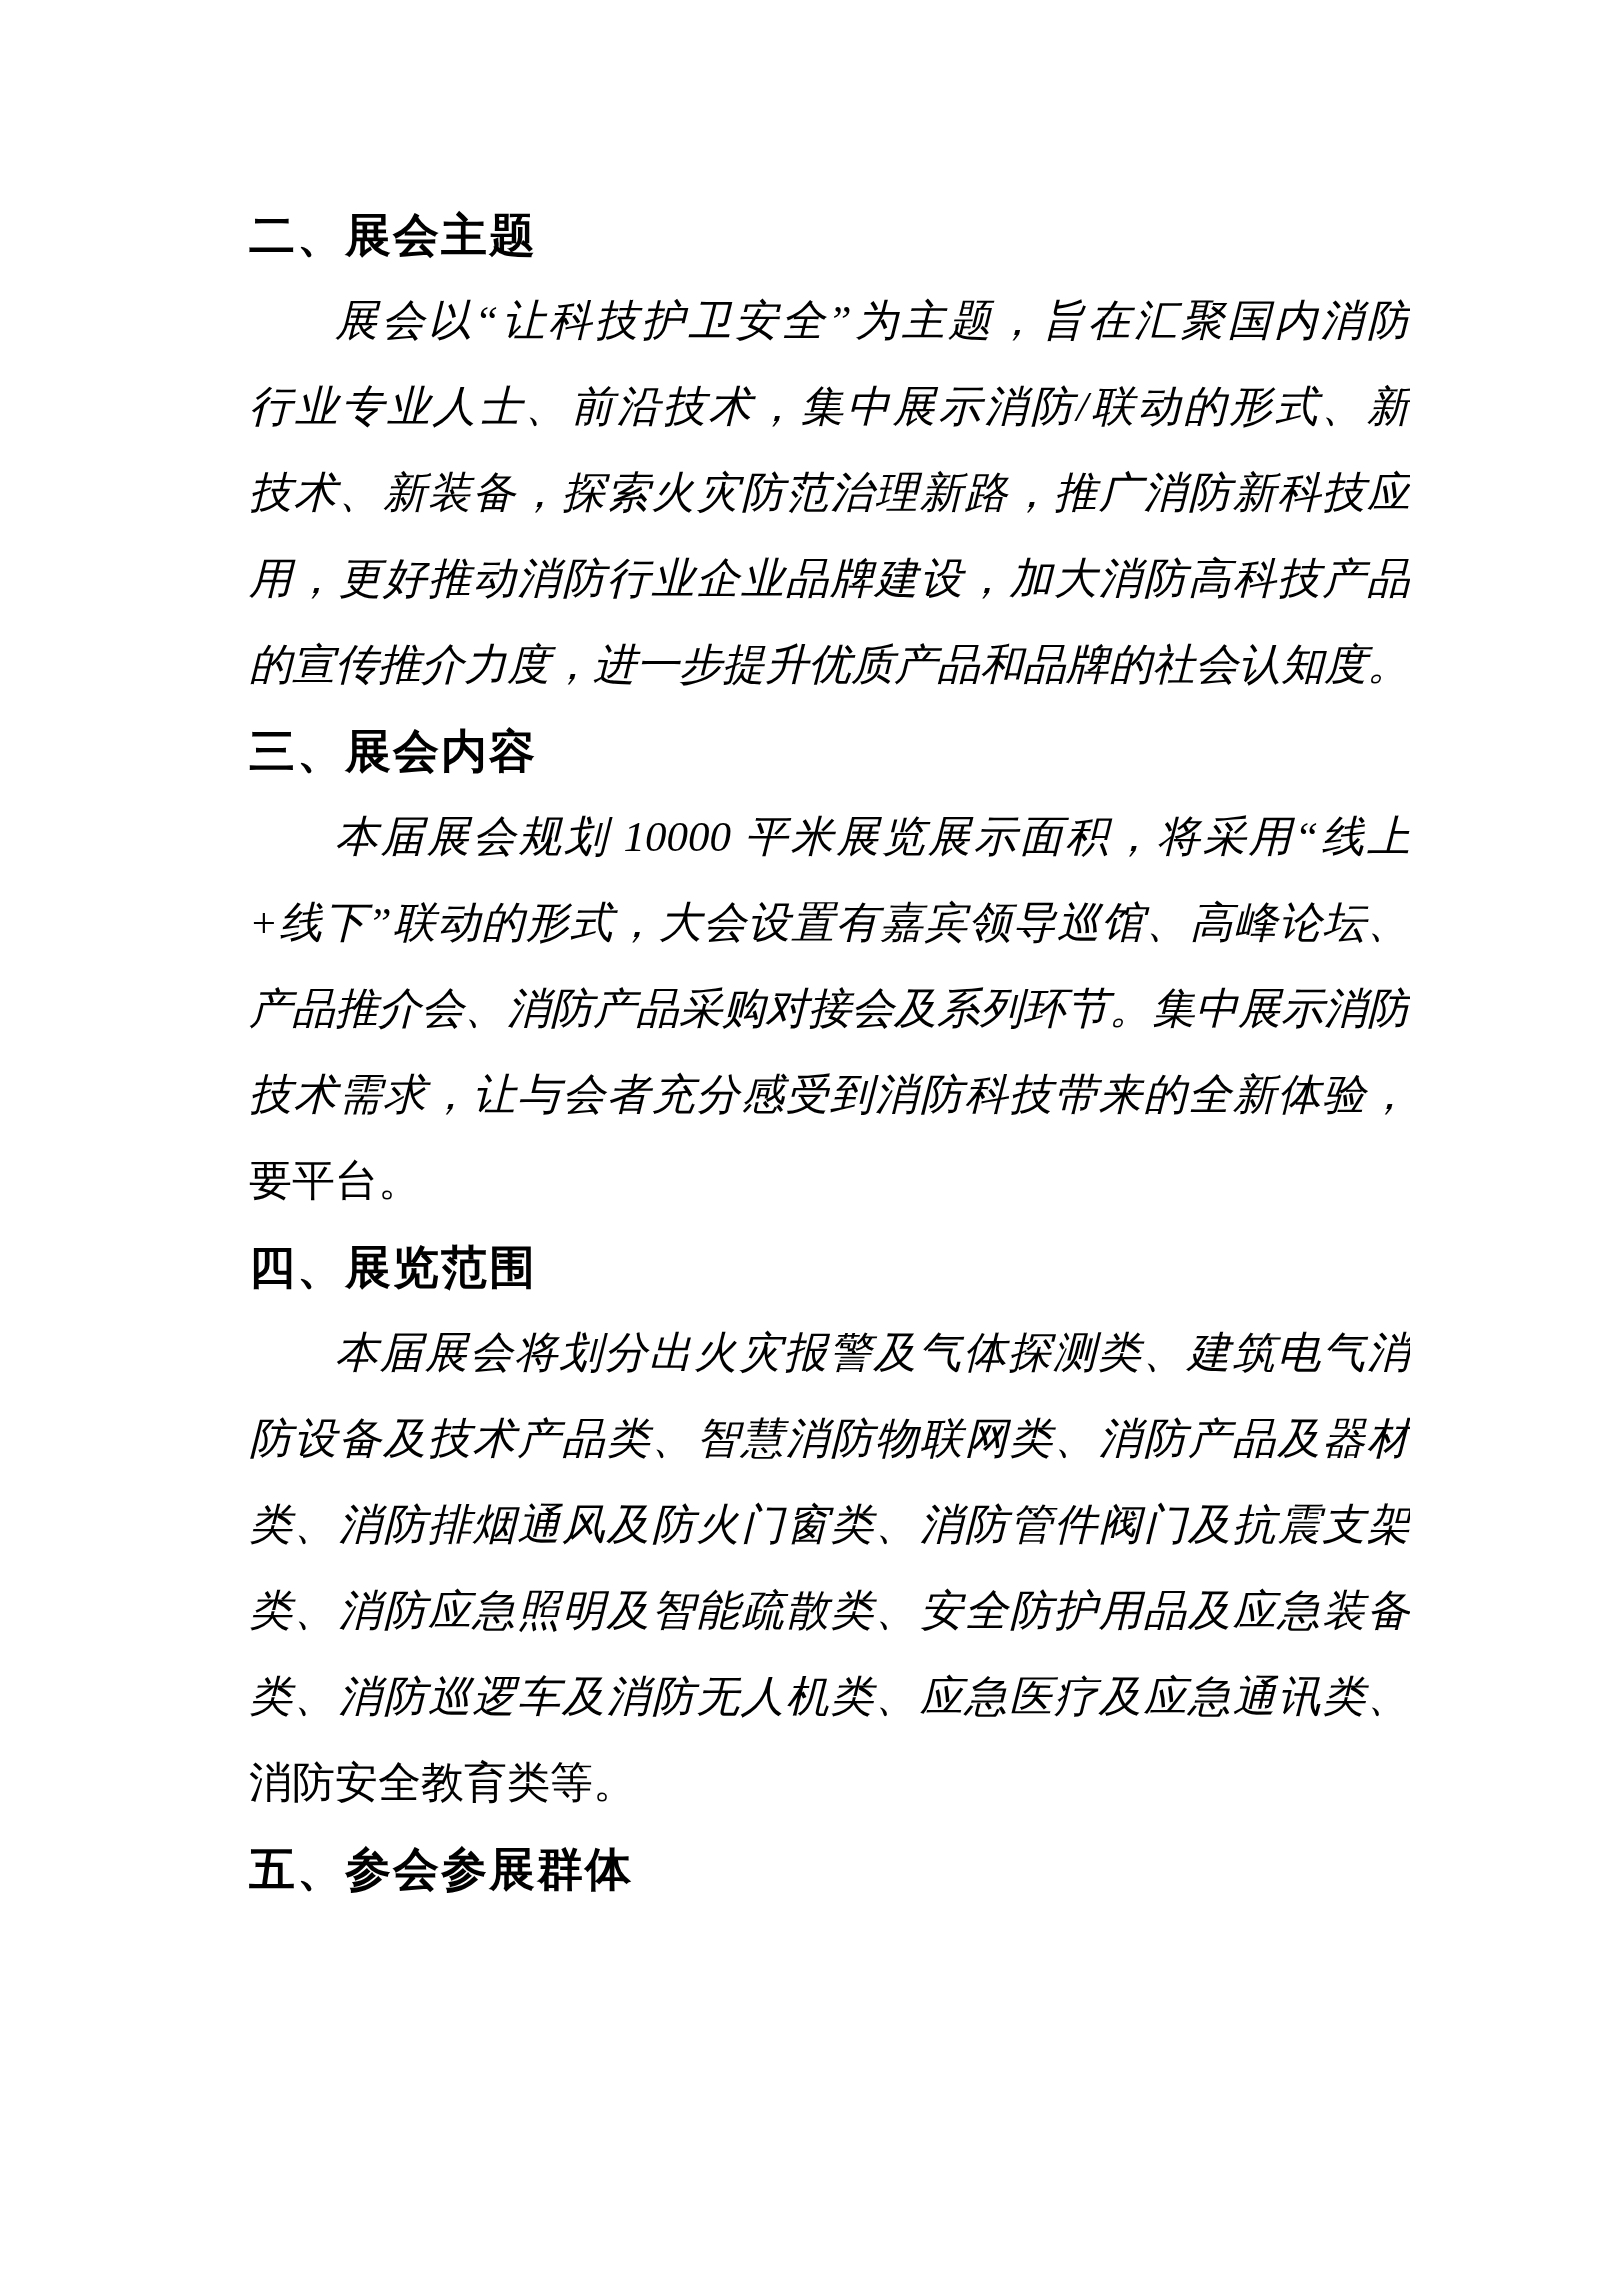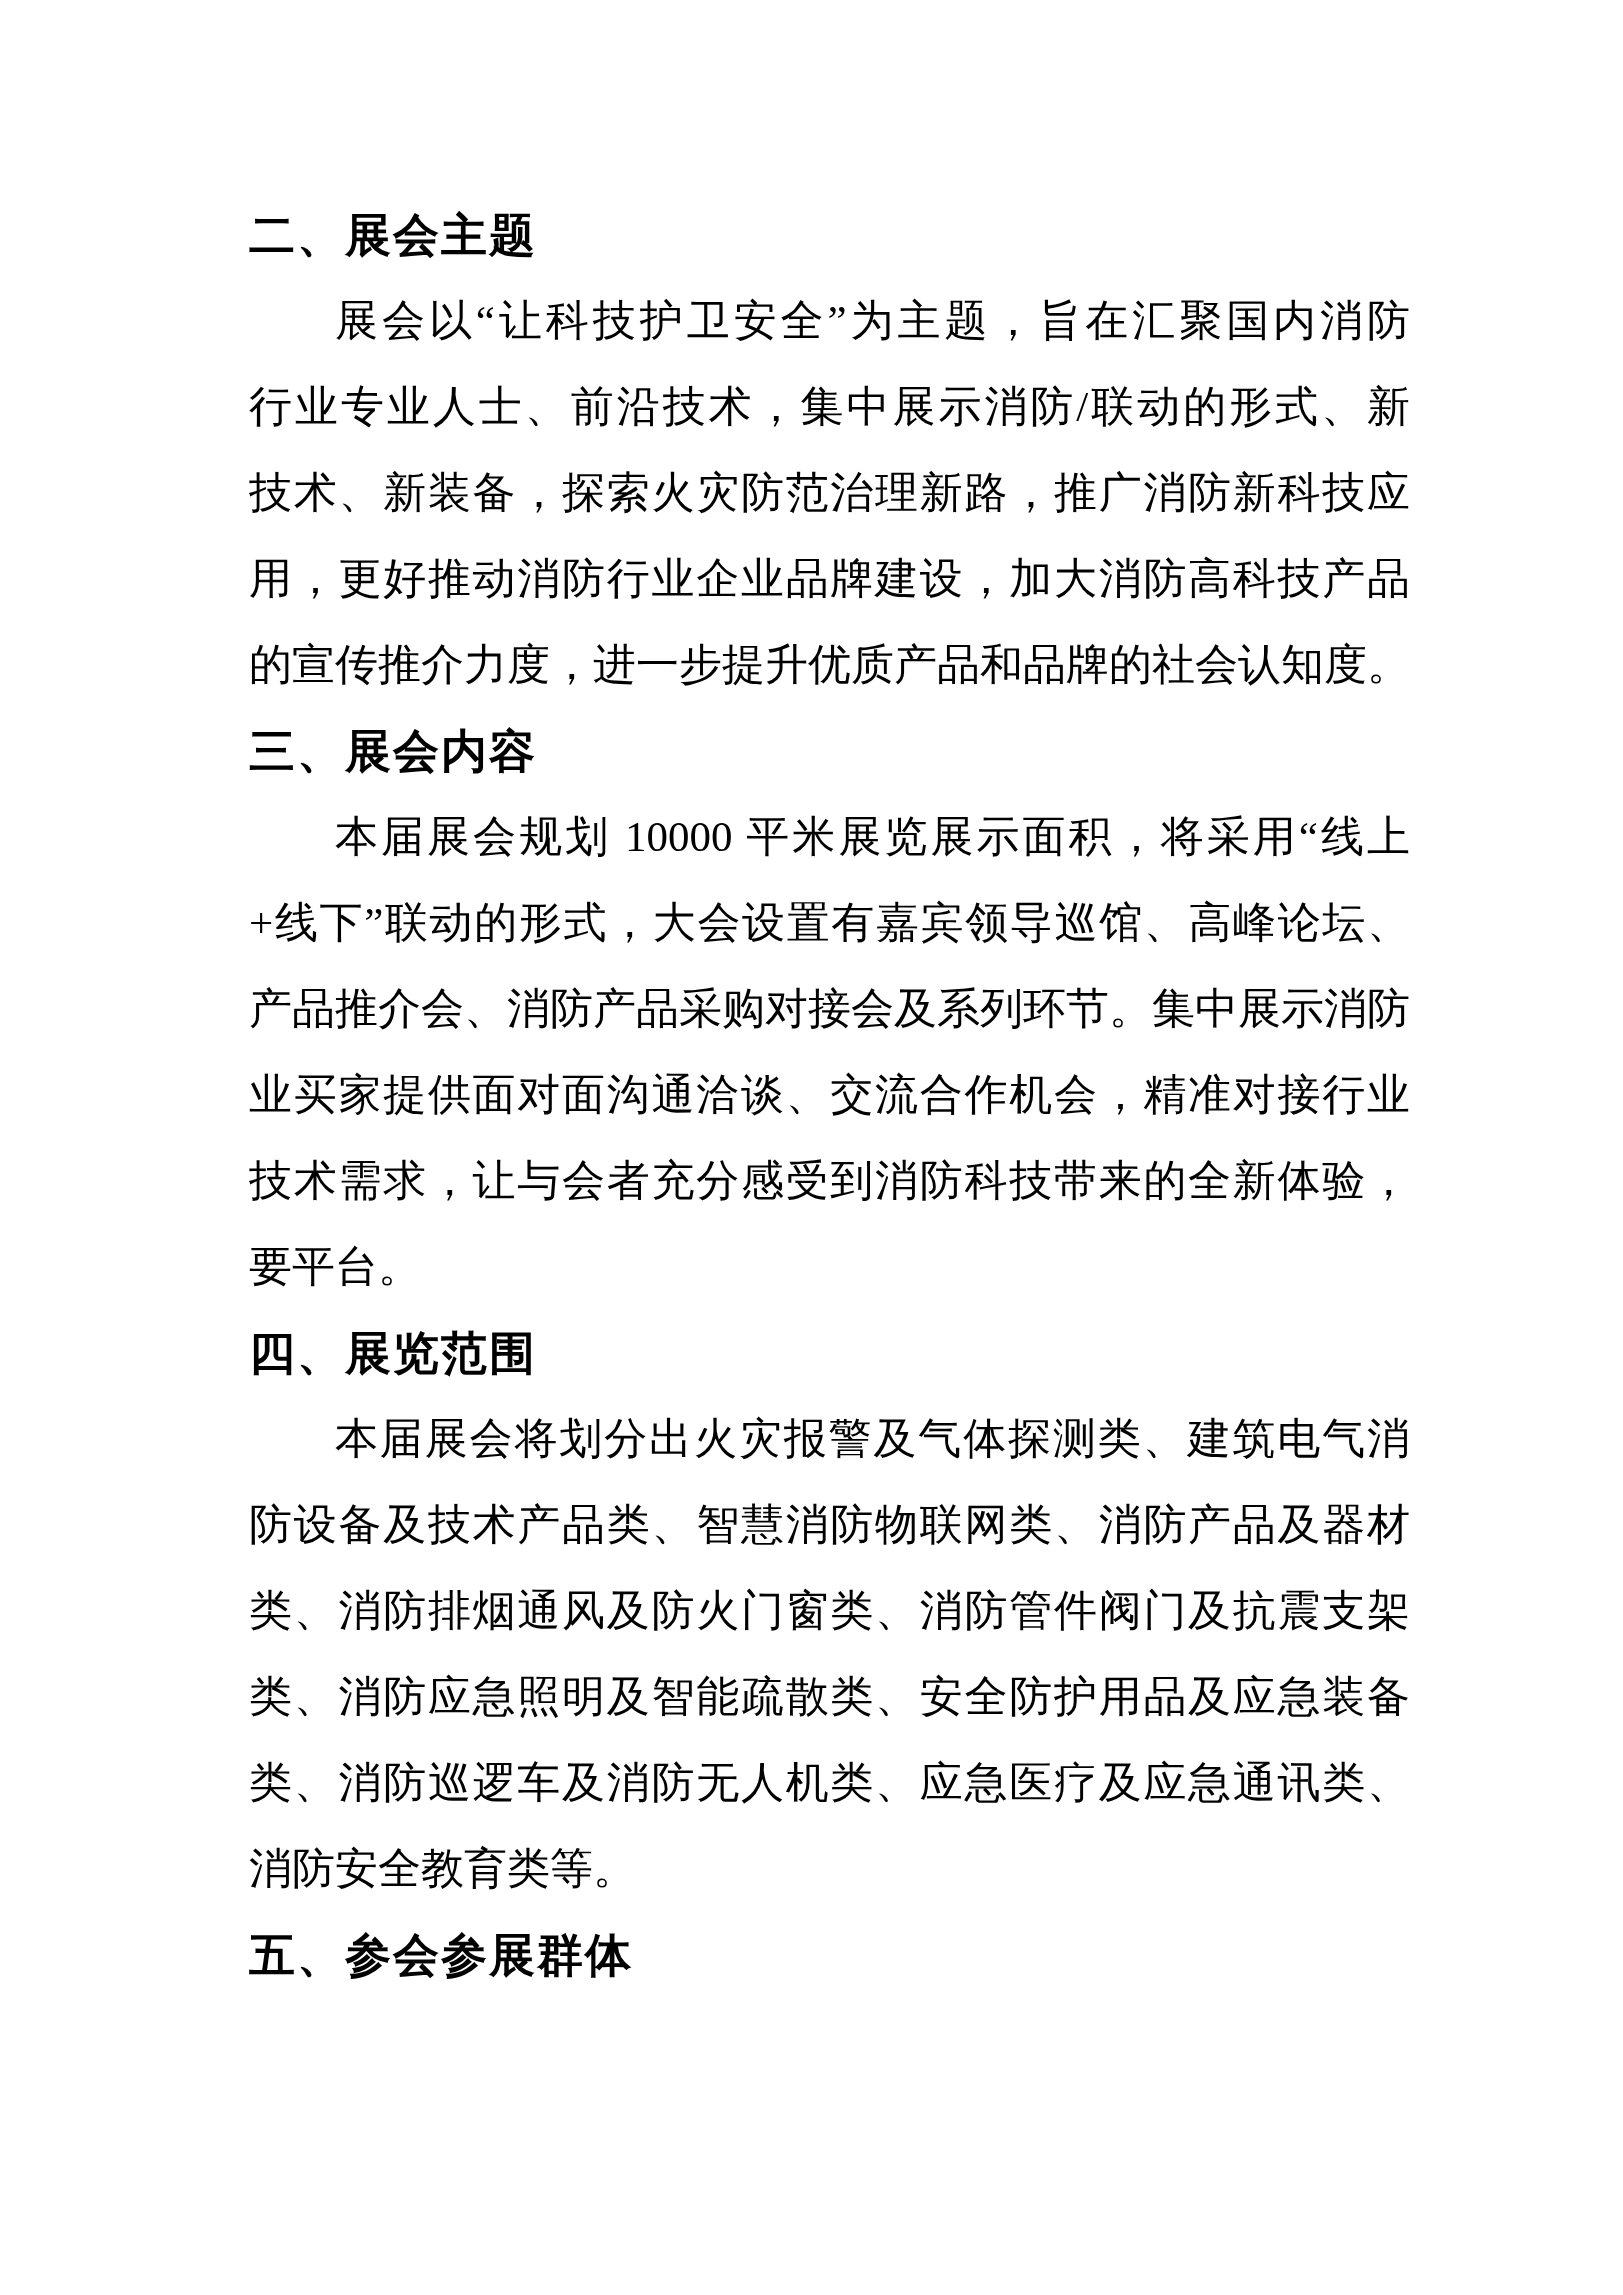--- a/index.html
+++ b/index.html
@@ -28,20 +28,21 @@
     font-size: 43px;
     line-height: 86px;
     height: 86px;
     color: #000000;
     overflow: hidden;
   }
   .fill {
     text-align: justify;
     text-align-last: justify;
     text-justify: inter-character;
+    font-style: italic;
   }
   .indent { text-indent: 2em; }
   .heading {
     font-family: "Liberation Sans", "DejaVu Sans", sans-serif;
     font-weight: bold;
     font-size: 46px;
     letter-spacing: 2px;
     text-align: left;
     text-align-last: left;
   }
@@ -56,21 +57,20 @@
     <div class="line fill indent">展会以“让科技护卫安全”为主题，旨在汇聚国内消防</div>
     <div class="line fill">行业专业人士、前沿技术，集中展示消防/联动的形式、新</div>
     <div class="line fill">技术、新装备，探索火灾防范治理新路，推广消防新科技应</div>
     <div class="line fill">用，更好推动消防行业企业品牌建设，加大消防高科技产品</div>
     <div class="line fill">的宣传推介力度，进一步提升优质产品和品牌的社会认知度。</div>
 
     <div class="line heading">三、展会内容</div>
     <div class="line fill indent">本届展会规划 10000 平米展览展示面积，将采用“线上</div>
     <div class="line fill">+线下”联动的形式，大会设置有嘉宾领导巡馆、高峰论坛、</div>
     <div class="line fill">产品推介会、消防产品采购对接会及系列环节。集中展示消防</div>
-    <div class="line fill">业买家提供面对面沟通洽谈、交流合作机会，精准对接行业</div>
     <div class="line fill">技术需求，让与会者充分感受到消防科技带来的全新体验，</div>
     <div class="line">要平台。</div>
 
     <div class="line heading">四、展览范围</div>
     <div class="line fill indent">本届展会将划分出火灾报警及气体探测类、建筑电气消</div>
     <div class="line fill">防设备及技术产品类、智慧消防物联网类、消防产品及器材</div>
     <div class="line fill">类、消防排烟通风及防火门窗类、消防管件阀门及抗震支架</div>
     <div class="line fill">类、消防应急照明及智能疏散类、安全防护用品及应急装备</div>
     <div class="line fill">类、消防巡逻车及消防无人机类、应急医疗及应急通讯类、</div>
     <div class="line">消防安全教育类等。</div>

